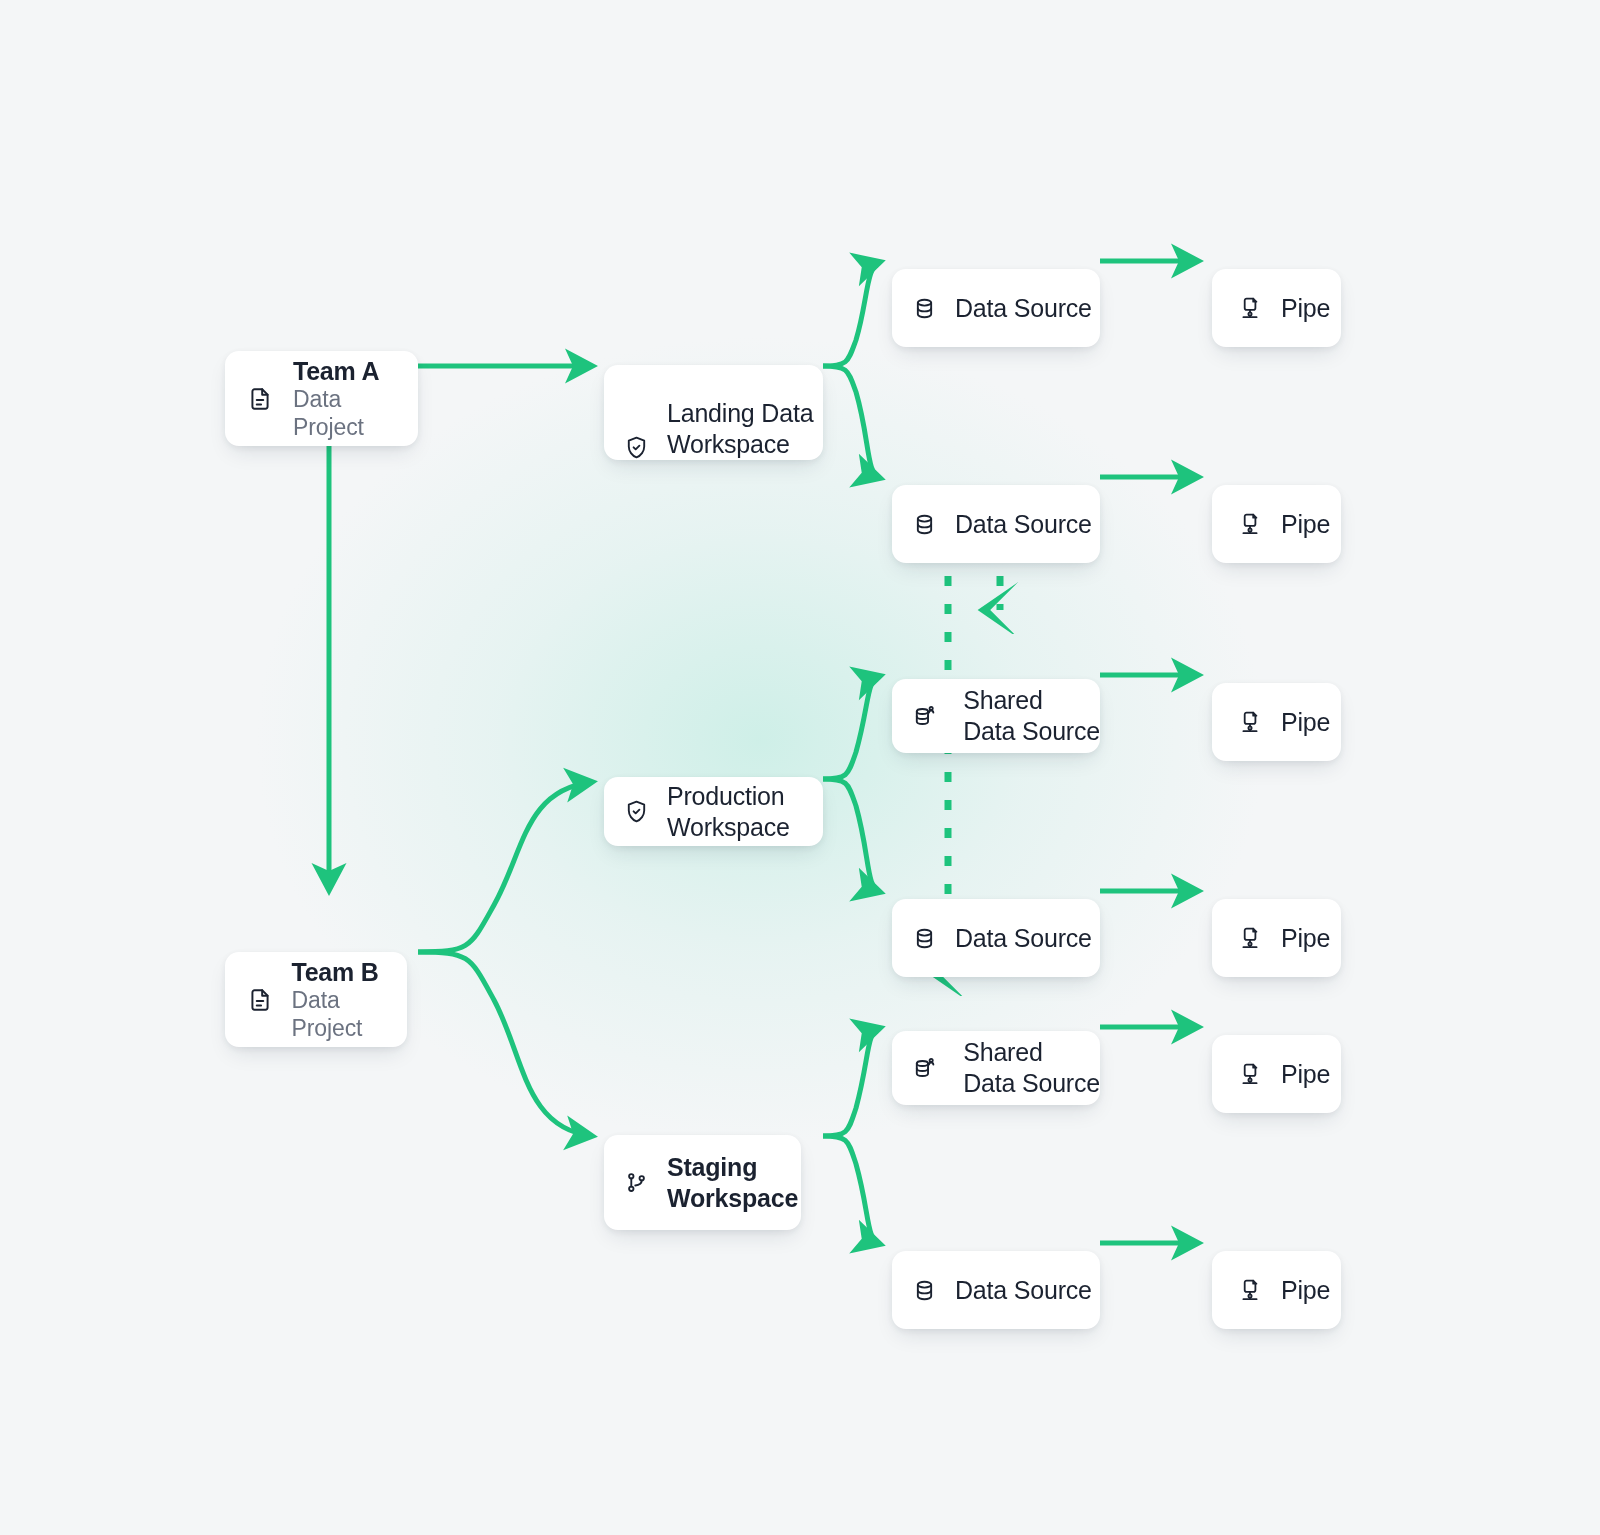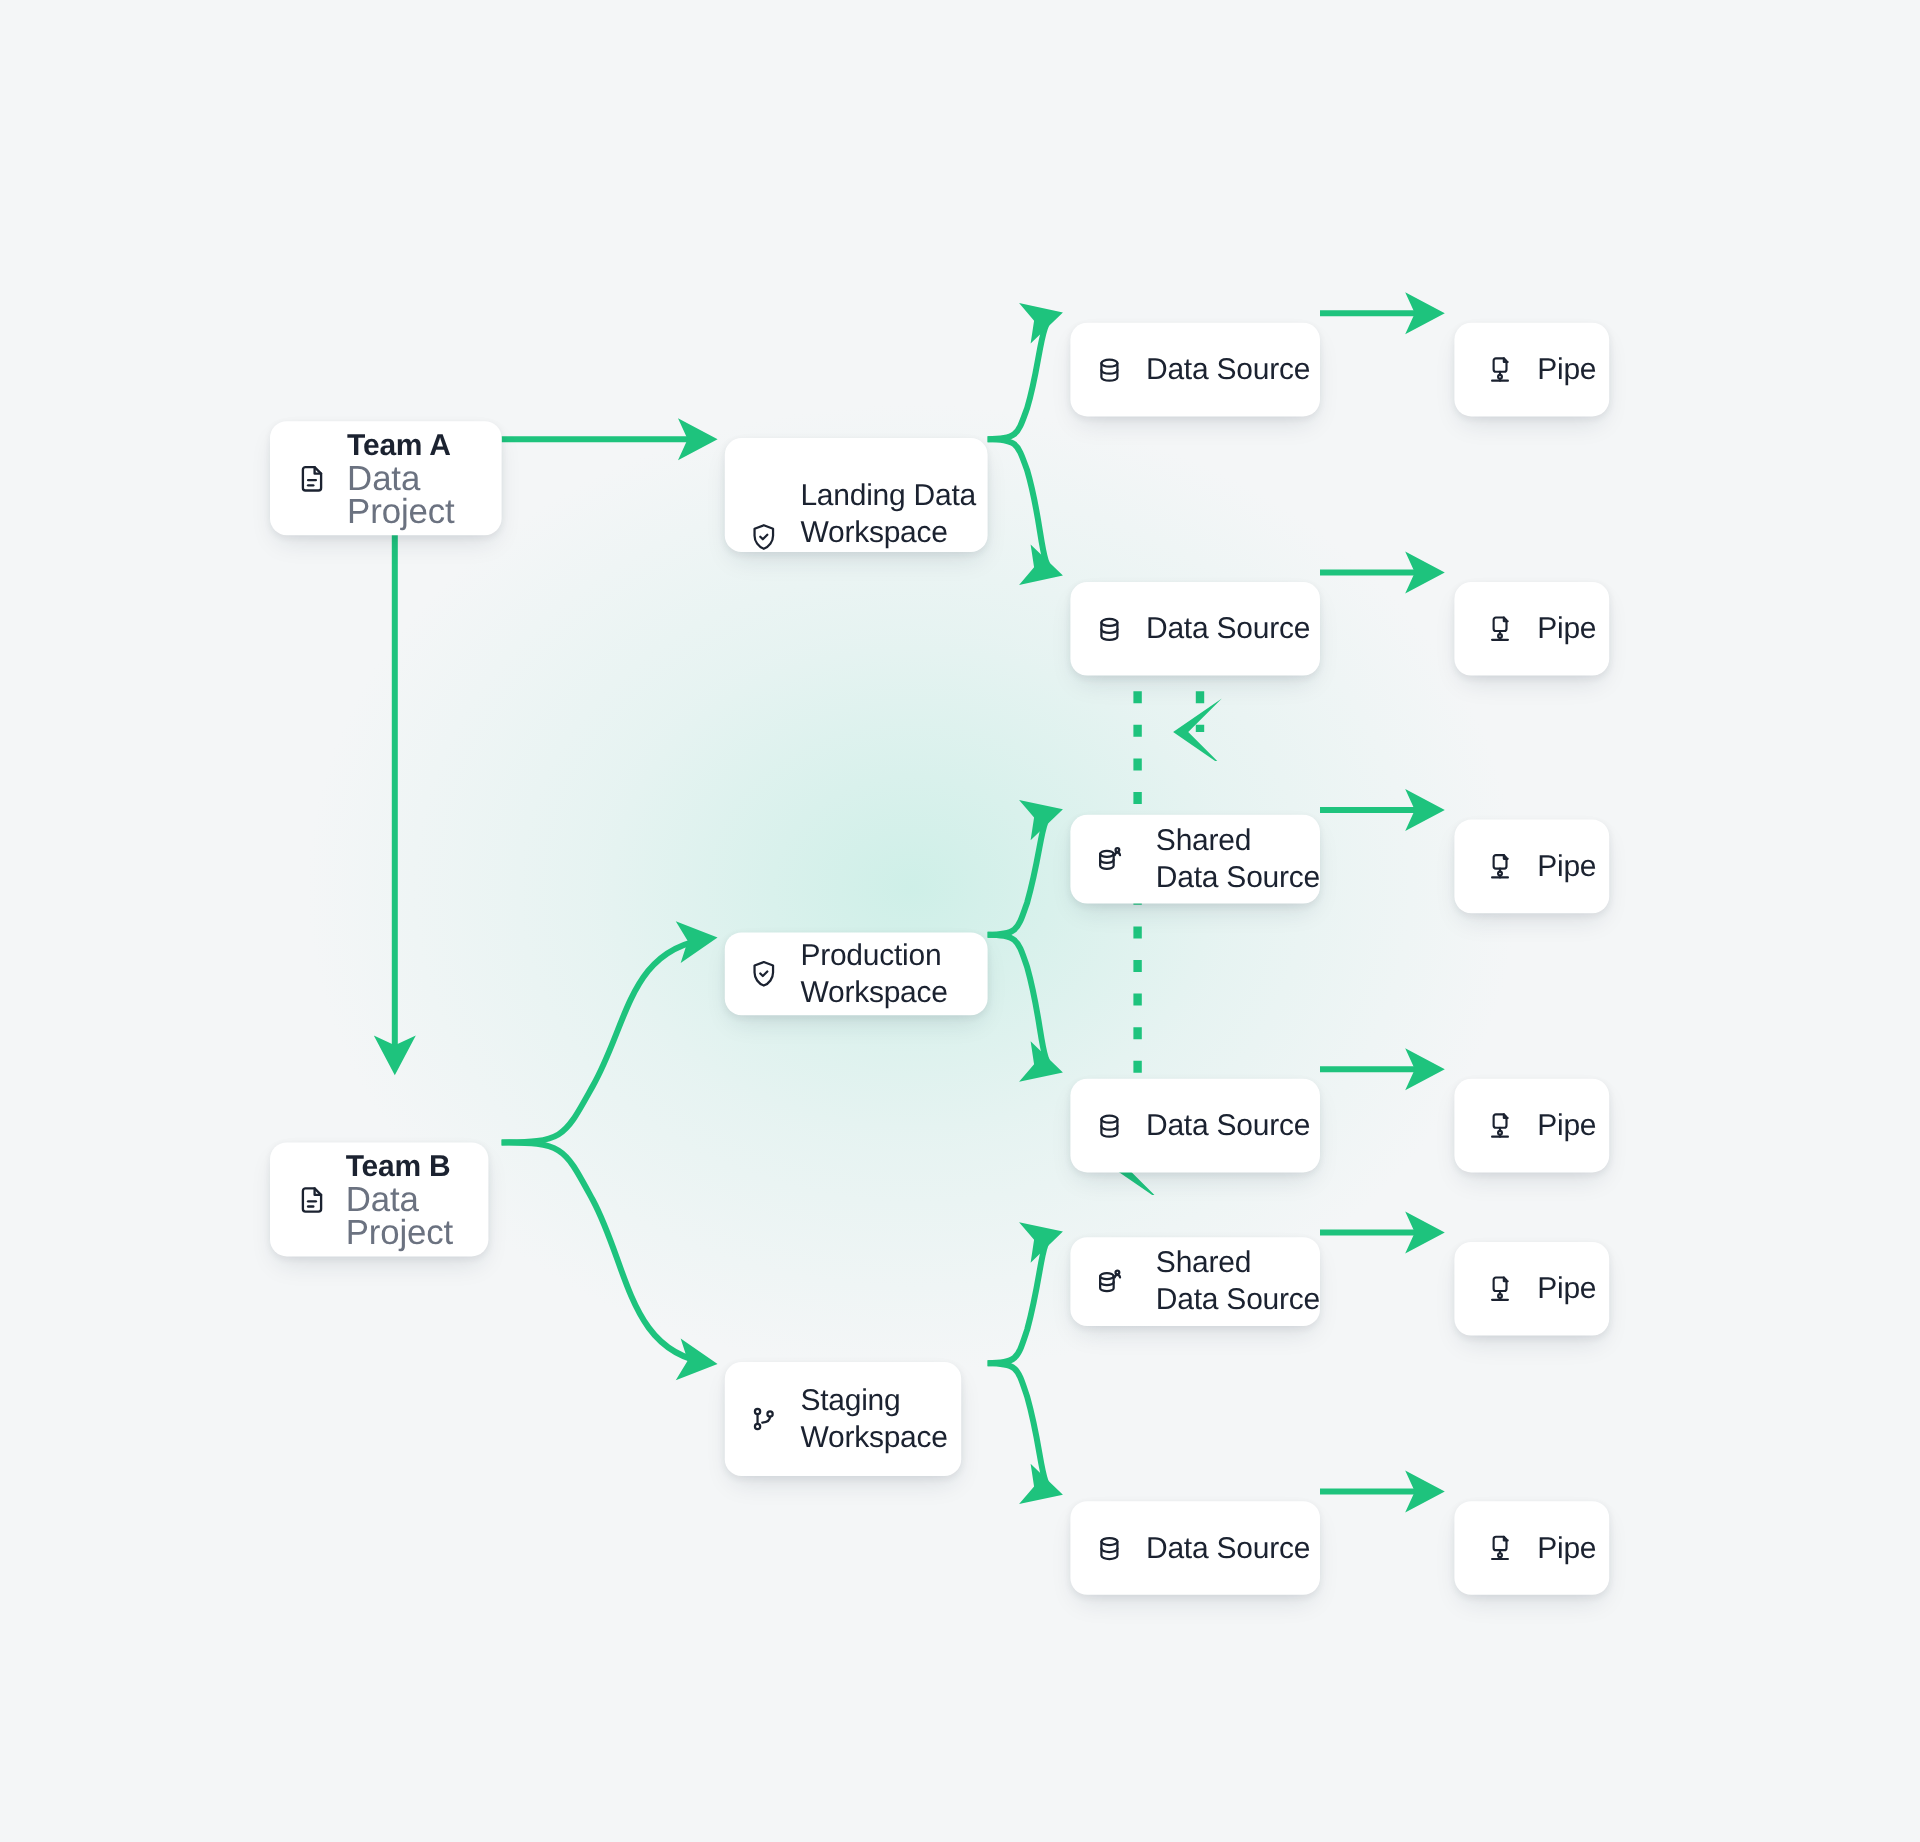--- a/index.html
+++ b/index.html
@@ -20,28 +20,28 @@
   .node{
     position:absolute;background:#fff;border-radius:14px;
     box-shadow:0 10px 22px -6px rgba(24,40,60,.13),0 2px 6px rgba(24,40,60,.07);
     display:flex;align-items:center;box-sizing:border-box;margin-top:47px;
   }
   .node .ico{flex:0 0 auto;display:flex;align-items:center;justify-content:center;}
   .node .ico svg{display:block;}
   .txt{display:flex;flex-direction:column;justify-content:center;}
   .ttl{color:#1b2230;font-size:25px;line-height:31px;letter-spacing:-.2px;white-space:pre-line;}
   .ttl.bold{font-weight:700;font-size:25px;line-height:28px;}
-  .sub{color:#6b7280;font-size:29px;line-height:28px;letter-spacing:-.1px;}
+  .sub{color:#6b7280;font-size:23px;line-height:28px;letter-spacing:-.1px;}
 
   
   .n-team-a{left:225px;top:304px;width:193px;height:95px;padding-left:22px;}
   .n-team-b{left:225px;top:905px;width:182px;height:95px;padding-left:22px;}
   .n-ws-landing{left:604px;top:318px;width:219px;height:95px;padding-left:20px;align-items:flex-end;}
   .n-ws-prod{left:604px;top:730px;width:219px;height:69px;padding-left:20px;}
-  .n-ws-stg{left:604px;top:1088px;width:197px;height:95px;padding-left:20px;}
+  .n-ws-stg{left:604px;top:1088px;width:197px;height:95px;padding-left:20px;font-weight:bold;}
   .n-ds{left:892px;top:0;width:208px;height:78px;padding-left:20px;}
   .n-ds2{height:74px;justify-content:space-between;}
   .n-pipe{left:1212px;width:129px;height:78px;padding-left:27px;}
   .ico-gap{width:20px;}
   .ico-gap-sm{width:18px;}
 </style>
 </head>
 <body>
 
 <div id="canvas">

